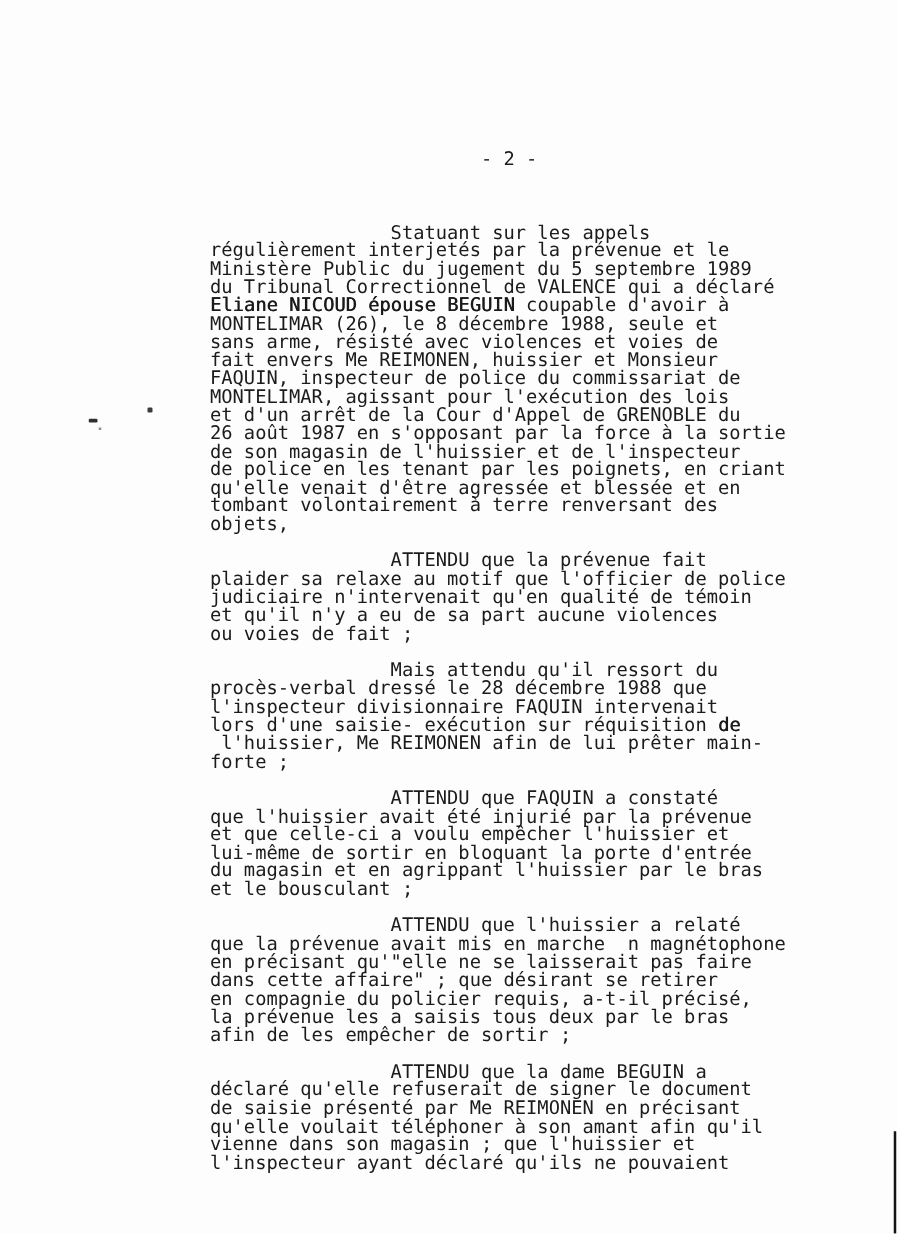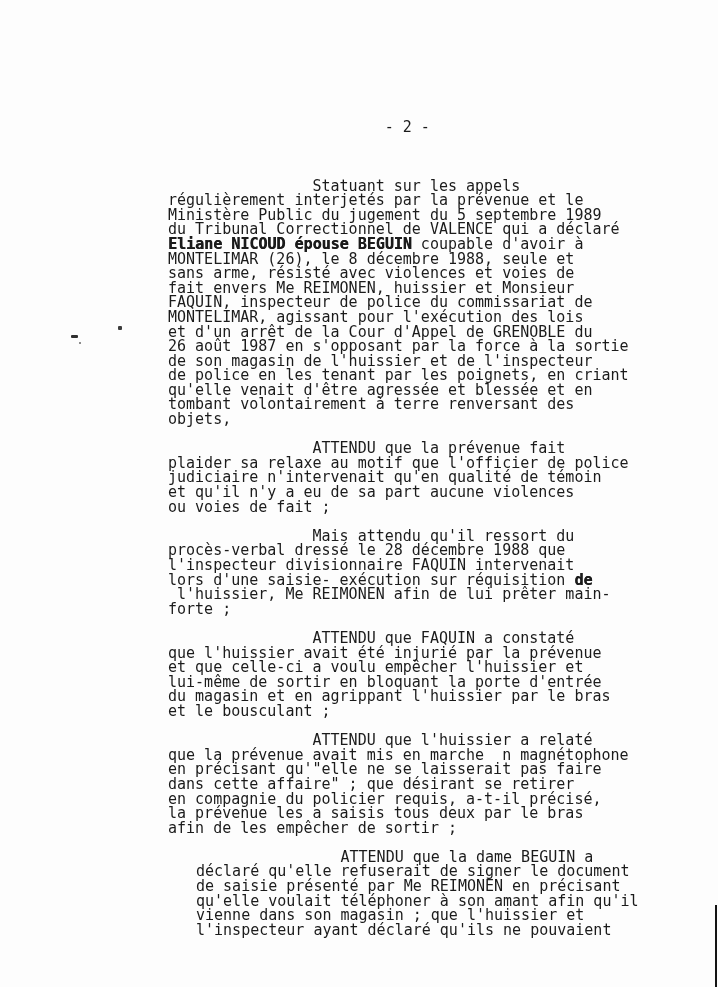--- a/index.html
+++ b/index.html
@@ -23,24 +23,24 @@
     line-height: 14.6px;
     color: #1b1b1b;
     white-space: pre;
   }
   .page-number {
     margin-bottom: 14.6px;
   }
   .paragraph {
     margin-bottom: 14.6px;
   }
-  .paragraph:last-child { margin-bottom: 0; margin-left: 28px; }
+  .paragraph:last-child { margin-bottom: 0; }
   .line { white-space: pre; }
   .bold {
-    font-weight: 700;
+    font-weight: 400;
     text-shadow: 0.4px 0 0 #1b1b1b;
   }
   
   .speck-a {
     position: absolute; left: 118px; top: 326px;
     width: 4px; height: 4px; background: #3c3c3c; border-radius: 1px;
   }
   .speck-b {
     position: absolute; left: 71px; top: 335px;
     width: 7px; height: 3px; background: #303030; border-radius: 1px;

